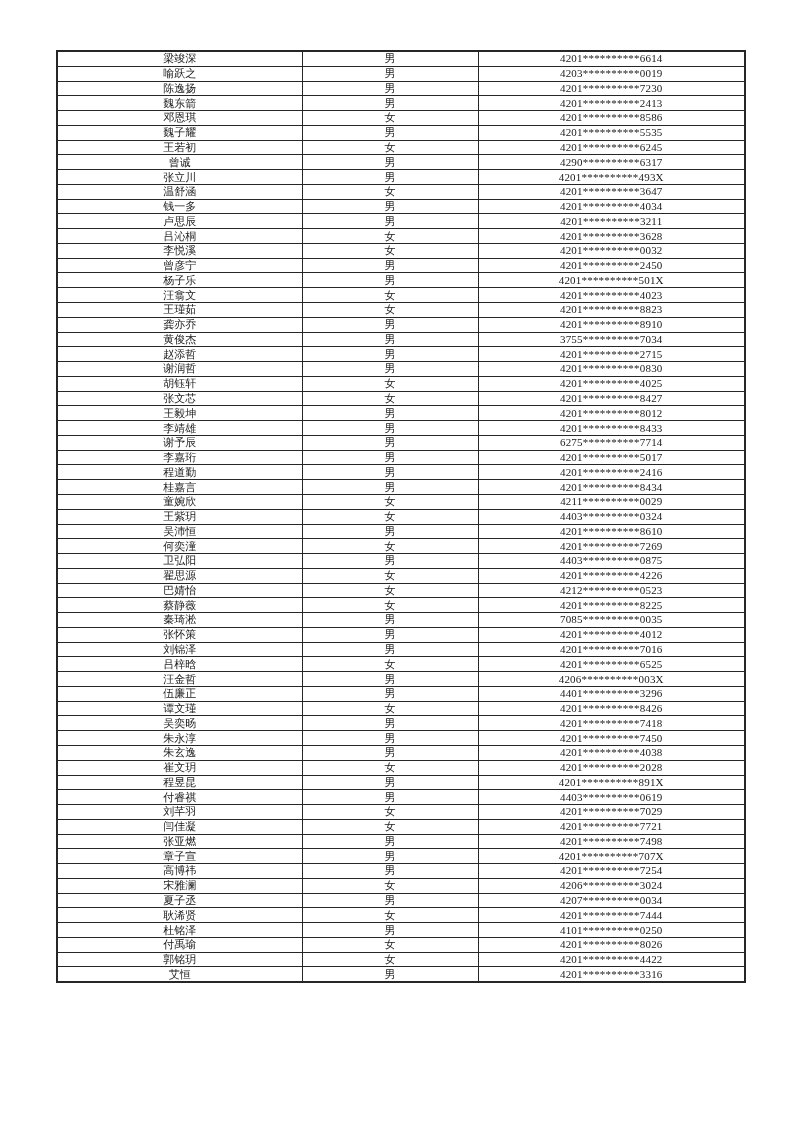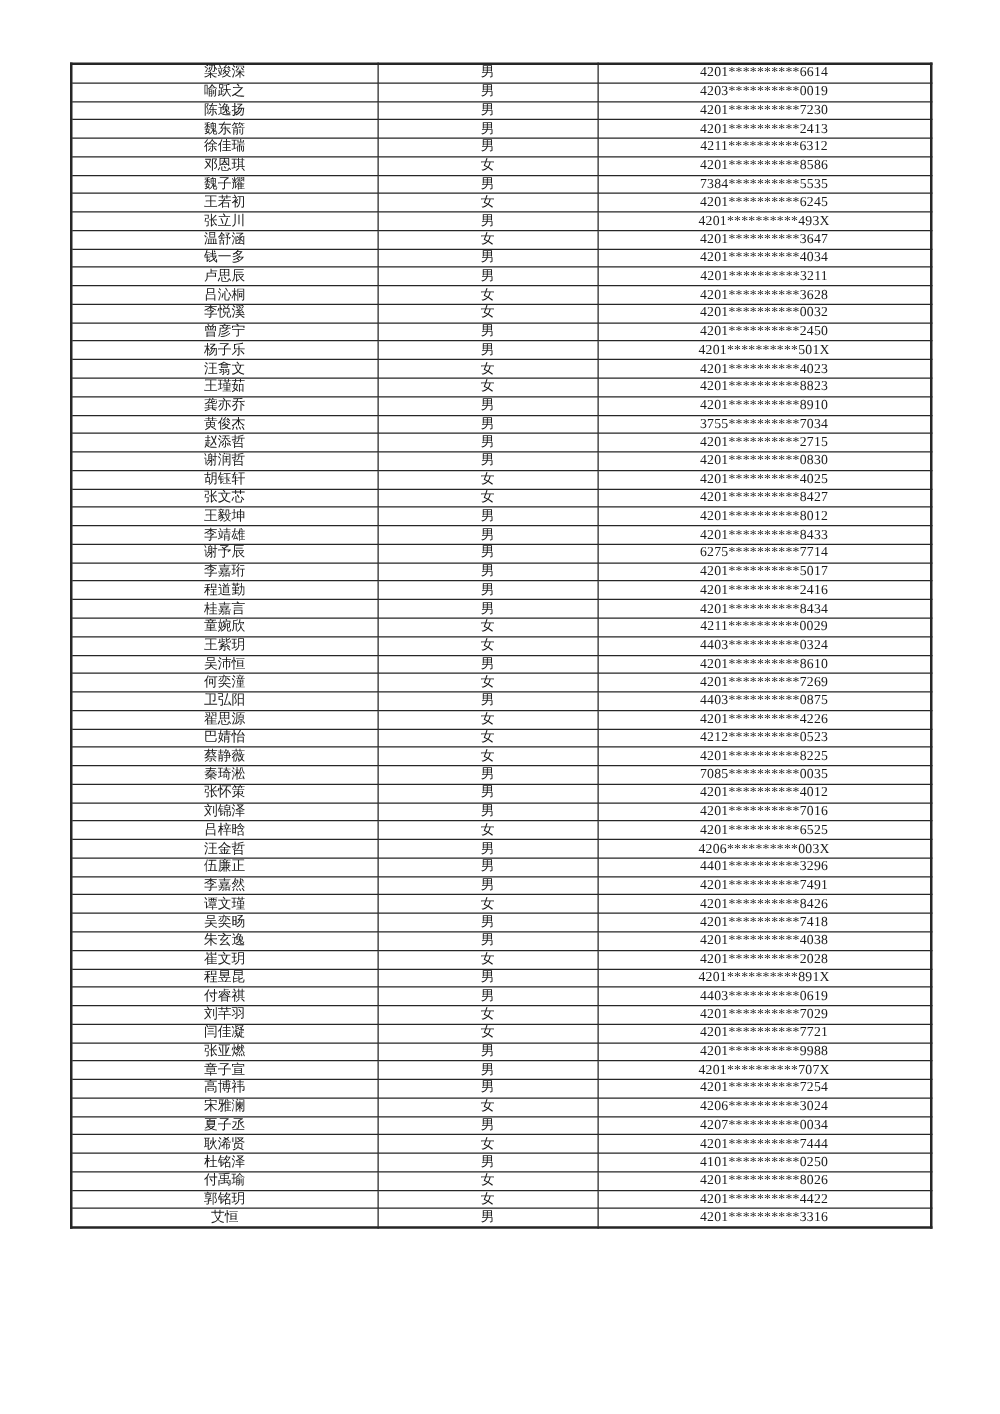--- a/index.html
+++ b/index.html
@@ -68,40 +68,40 @@
           <td class="cell-name">陈逸扬</td>
           <td class="cell-gender">男</td>
           <td class="cell-id">4201**********7230</td>
         </tr>
         <tr>
           <td class="cell-name">魏东箭</td>
           <td class="cell-gender">男</td>
           <td class="cell-id">4201**********2413</td>
         </tr>
         <tr>
-          <td class="cell-name">徐佳瑞</td>
-          <td class="cell-gender">男</td>
-          <td class="cell-id">4211**********6312</td>
-        </tr>
-        <tr>
           <td class="cell-name">邓恩琪</td>
           <td class="cell-gender">女</td>
           <td class="cell-id">4201**********8586</td>
         </tr>
         <tr>
           <td class="cell-name">魏子耀</td>
           <td class="cell-gender">男</td>
-          <td class="cell-id">7384**********5535</td>
+          <td class="cell-id">4201**********5535</td>
         </tr>
         <tr>
           <td class="cell-name">王若初</td>
           <td class="cell-gender">女</td>
           <td class="cell-id">4201**********6245</td>
         </tr>
         <tr>
+          <td class="cell-name">曾诚</td>
+          <td class="cell-gender">男</td>
+          <td class="cell-id">4290**********6317</td>
+        </tr>
+        <tr>
           <td class="cell-name">张立川</td>
           <td class="cell-gender">男</td>
           <td class="cell-id">4201**********493X</td>
         </tr>
         <tr>
           <td class="cell-name">温舒涵</td>
           <td class="cell-gender">女</td>
           <td class="cell-id">4201**********3647</td>
         </tr>
         <tr>
@@ -268,35 +268,35 @@
           <td class="cell-name">汪金哲</td>
           <td class="cell-gender">男</td>
           <td class="cell-id">4206**********003X</td>
         </tr>
         <tr>
           <td class="cell-name">伍廉正</td>
           <td class="cell-gender">男</td>
           <td class="cell-id">4401**********3296</td>
         </tr>
         <tr>
-          <td class="cell-name">李嘉然</td>
-          <td class="cell-gender">男</td>
-          <td class="cell-id">4201**********7491</td>
-        </tr>
-        <tr>
           <td class="cell-name">谭文瑾</td>
           <td class="cell-gender">女</td>
           <td class="cell-id">4201**********8426</td>
         </tr>
         <tr>
           <td class="cell-name">吴奕旸</td>
           <td class="cell-gender">男</td>
           <td class="cell-id">4201**********7418</td>
         </tr>
         <tr>
+          <td class="cell-name">朱永淳</td>
+          <td class="cell-gender">男</td>
+          <td class="cell-id">4201**********7450</td>
+        </tr>
+        <tr>
           <td class="cell-name">朱玄逸</td>
           <td class="cell-gender">男</td>
           <td class="cell-id">4201**********4038</td>
         </tr>
         <tr>
           <td class="cell-name">崔文玥</td>
           <td class="cell-gender">女</td>
           <td class="cell-id">4201**********2028</td>
         </tr>
         <tr>
@@ -315,21 +315,21 @@
           <td class="cell-id">4201**********7029</td>
         </tr>
         <tr>
           <td class="cell-name">闫佳凝</td>
           <td class="cell-gender">女</td>
           <td class="cell-id">4201**********7721</td>
         </tr>
         <tr>
           <td class="cell-name">张亚燃</td>
           <td class="cell-gender">男</td>
-          <td class="cell-id">4201**********9988</td>
+          <td class="cell-id">4201**********7498</td>
         </tr>
         <tr>
           <td class="cell-name">章子宣</td>
           <td class="cell-gender">男</td>
           <td class="cell-id">4201**********707X</td>
         </tr>
         <tr>
           <td class="cell-name">高博祎</td>
           <td class="cell-gender">男</td>
           <td class="cell-id">4201**********7254</td>

